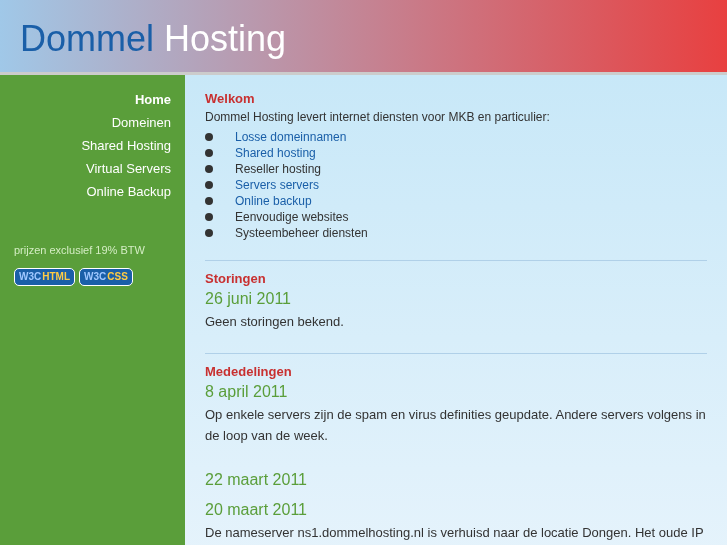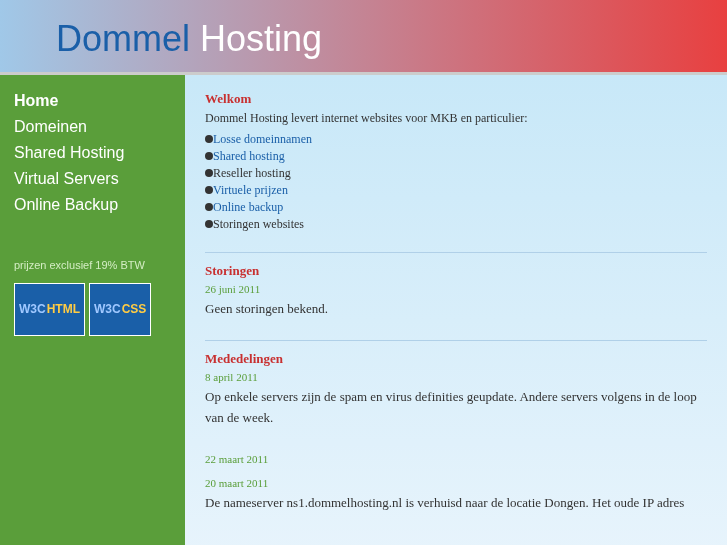--- a/index.html
+++ b/index.html
@@ -17,21 +17,20 @@
       padding: 18px 20px 12px 20px;
       border-bottom: 3px solid #ccc;
     }
     #header h1 {
       font-size: 36px;
       font-weight: normal;
       color: #fff;
     }
     #header h1 span.dommel {
       color: #1a5fa8;
-      margin-left: 36px;
     }
     #header h1 span.hosting {
       color: #fff;
     }
 
     
     #layout {
       display: flex;
       min-height: 490px;
     }
@@ -40,75 +39,75 @@
     #sidebar {
       width: 185px;
       background: #5a9e3a;
       padding: 14px 14px;
       flex-shrink: 0;
     }
     #sidebar nav a {
       display: block;
       color: #fff;
       text-decoration: none;
-      font-size: 16px;
+      font-size: 13px;
       padding: 3px 0;
       margin-bottom: 2px;
+      text-align: right;
     }
     #sidebar nav a.active {
       font-weight: bold;
     }
     #sidebar .sidebar-footer {
       margin-top: 40px;
       color: #d4edc4;
       font-size: 11px;
       line-height: 1.6;
     }
     #sidebar .w3c-badges {
       margin-top: 8px;
       display: flex;
       gap: 4px;
     }
     .w3c-badge {
       background: #1a5fa8;
       color: #fff;
-      font-size: 12px;
+      font-size: 10px;
       font-weight: bold;
-      padding: 16px 4px;
+      padding: 0 4px;
       border: 1px solid #fff;
-      border-radius: 0;
+      border-radius: 5px;
       display: flex;
       align-items: center;
       gap: 1px;
     }
     .w3c-badge span.w3 { color: #a0c8ff; }
     .w3c-badge span.type { color: #ffcc44; text-align: center; }
 
     
     #main {
       flex: 1;
       background: linear-gradient(to bottom, #c8e8f8 0%, #e8f4fc 100%);
       padding: 16px 20px;
     }
 
     .section {
       margin-bottom: 20px;
-      font-family: Liberation Serif, serif;
     }
 
     .section-title {
       color: #c83030;
       font-weight: bold;
       font-size: 13px;
       margin-bottom: 4px;
     }
 
     .section-date {
       color: #5a9e3a;
-      font-size: 11px;
+      font-size: 16px;
       margin-bottom: 4px;
     }
 
     .section-text {
       color: #333;
       font-size: 13px;
       line-height: 1.6;
     }
 
     .welcome-intro {
@@ -118,21 +117,21 @@
     }
 
     .service-list {
       list-style: none;
       padding: 0;
       margin: 0;
     }
     .service-list li {
       display: flex;
       align-items: flex-start;
-      gap: 0;
+      gap: 22px;
       font-size: 12px;
       color: #333;
       margin-bottom: 2px;
     }
     .service-list li .bullet {
       width: 8px;
       height: 8px;
       background: #333;
       border-radius: 50%;
       margin-top: 3px;
@@ -181,45 +180,49 @@
           <span class="type">CSS</span>
         </div>
       </div>
     </div>
   </div>
 
   <div id="main">
 
     <div class="section">
       <div class="section-title">Welkom</div>
-      <div class="welcome-intro">Dommel Hosting levert internet websites voor MKB en particulier:</div>
+      <div class="welcome-intro">Dommel Hosting levert internet diensten voor MKB en particulier:</div>
       <ul class="service-list">
         <li>
             <span class="bullet"></span>
             <a href="#">Losse domeinnamen</a>
           </li>
         <li>
             <span class="bullet"></span>
             <a href="#">Shared hosting</a>
           </li>
         <li>
             <span class="bullet"></span>
             <span>Reseller hosting</span>
           </li>
         <li>
             <span class="bullet"></span>
-            <a href="#">Virtuele prijzen</a>
+            <a href="#">Servers servers</a>
           </li>
         <li>
             <span class="bullet"></span>
             <a href="#">Online backup</a>
           </li>
         <li>
             <span class="bullet"></span>
-            <span>Storingen websites</span>
+            <span>Eenvoudige websites</span>
+          </li>
+        <li>
+            <span class="bullet"></span>
+            <span>Systeembeheer diensten</span>
           </li>
       </ul>
     </div>
 
     <hr class="divider">
 
     <div class="section">
       <div class="section-title">Storingen</div>
       <div class="section-date">26 juni 2011</div>
       <div class="section-text">Geen storingen bekend.</div>

